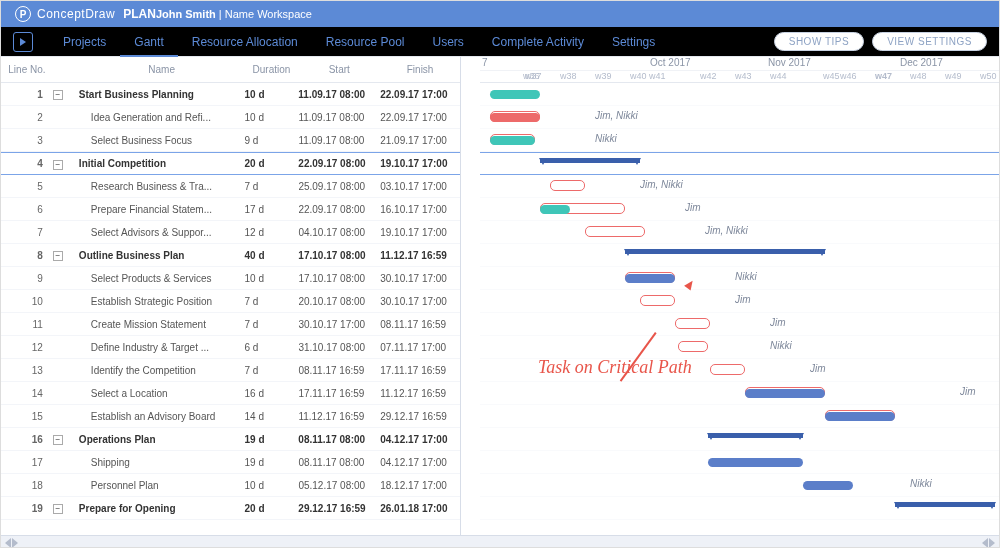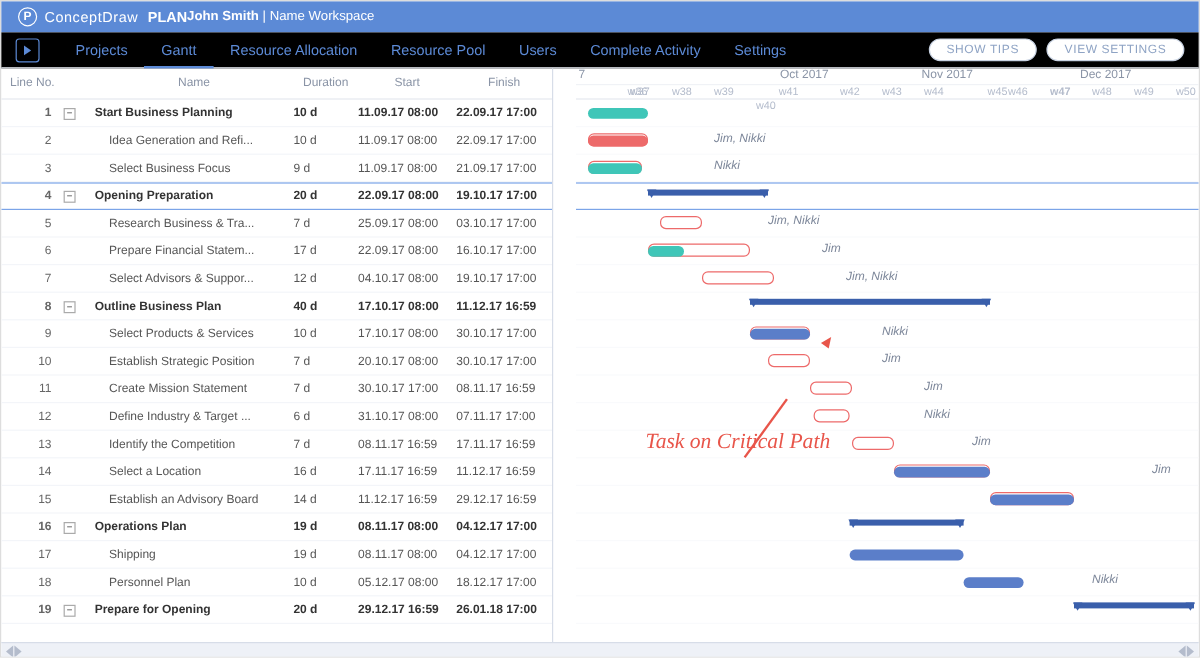--- a/index.html
+++ b/index.html
@@ -198,21 +198,21 @@
           <div class="c-line">3</div>
           <div class="c-exp"></div>
           <div class="c-name">Select Business Focus</div>
           <div class="c-dur">9 d</div>
           <div class="c-start">11.09.17 08:00</div>
           <div class="c-finish">21.09.17 17:00</div>
         </div>
         <div class="task-row parent hl">
           <div class="c-line">4</div>
           <div class="c-exp"><span class="exp-box">−</span></div>
-          <div class="c-name">Opening Preparation</div>
+          <div class="c-name">Initial Competition</div>
           <div class="c-dur">20 d</div>
           <div class="c-start">22.09.17 08:00</div>
           <div class="c-finish">19.10.17 17:00</div>
         </div>
         <div class="task-row child">
           <div class="c-line">5</div>
           <div class="c-exp"></div>
           <div class="c-name">Research Business &amp; Tra...</div>
           <div class="c-dur">7 d</div>
           <div class="c-start">25.09.17 08:00</div>
@@ -339,21 +339,21 @@
         <span class="month-label" style="left:2px">7</span>
       <span class="month-label" style="left: 170px;">Oct 2017</span>
           <span class="month-label" style="left: 288px;">Nov 2017</span>
           <span class="month-label" style="left: 420px;">Dec 2017</span>
         </div>
       <div class="week-row" id="week-row">
           <span class="week-label" style="left: 10px; margin-left: 33px;">w36</span>
           <span class="week-label" style="left: 45px;">w37</span>
           <span class="week-label" style="left: 80px;">w38</span>
           <span class="week-label" style="left: 115px;">w39</span>
-          <span class="week-label" style="left: 150px; margin-top: 12px;">w40</span>
+          <span class="week-label" style="left: 150px;">w40</span>
           <span class="week-label" style="left: 169px;">w41</span>
           <span class="week-label" style="left: 220px;">w42</span>
           <span class="week-label" style="left: 255px;">w43</span>
           <span class="week-label" style="left: 290px;">w44</span>
           <span class="week-label" style="left: 343px;">w45</span>
           <span class="week-label" style="left: 360px;">w46</span>
           <span class="week-label" style="left: 395px; font-weight: bold;">w47</span>
           <span class="week-label" style="left: 430px;">w48</span>
           <span class="week-label" style="left: 465px;">w49</span>
           <span class="week-label" style="left: 500px;">w50</span>

